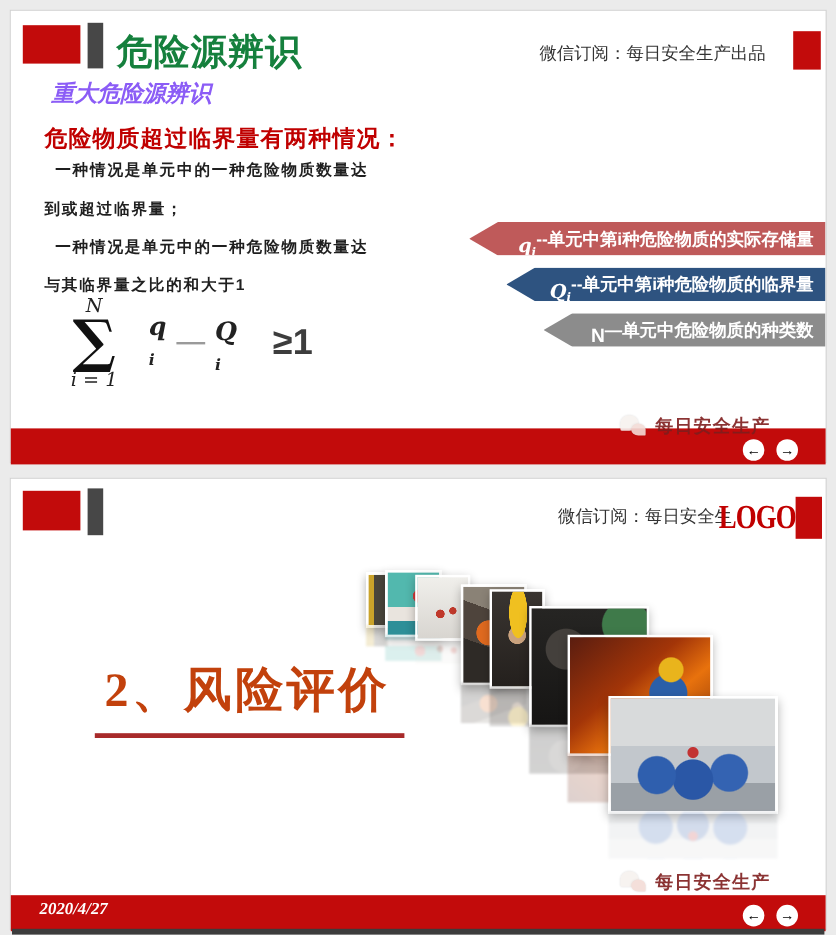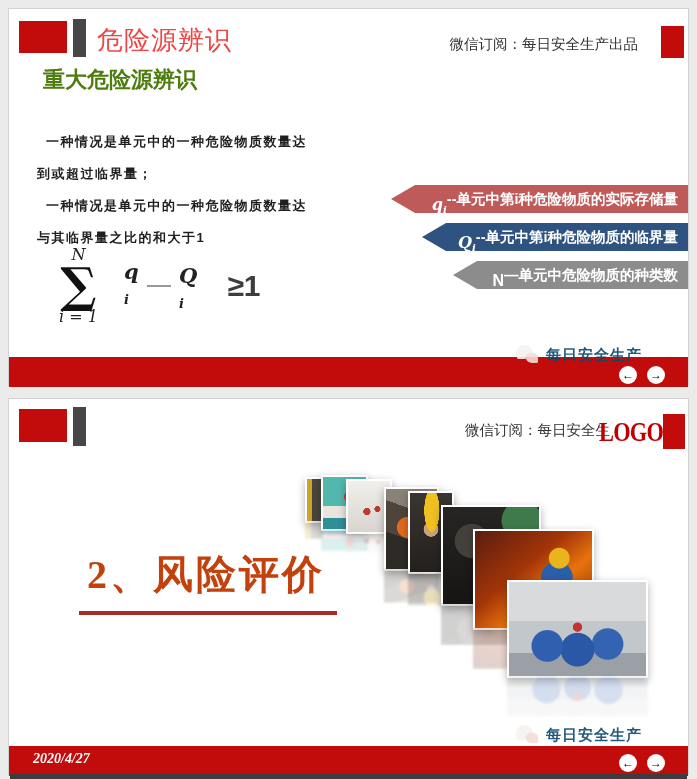--- a/index.html
+++ b/index.html
@@ -12,27 +12,27 @@
     border:1px solid #d2d2d2;
   }
   #slide1 { top:8px; height:378px; }
   #slide2 { top:398px; height:377px;font-family:Liberation Serif, serif; }
 
   
   .hdr-red-block { position:absolute; background:#c20b0b; }
   .hdr-gray-bar { position:absolute; background:#474747; }
   .hdr-red-right { position:absolute; background:#c20b0b; }
 
-  .slide-title { position:absolute; left:88px; top:14px; font-size:26px; font-weight:normal; color:#ef4444; letter-spacing:1px; }
+  .slide-title { position:absolute; left:88px; top:14px; font-size:30px; font-weight:bold; color:#15803d; letter-spacing:1px; }
   .subscription { position:absolute; top:26px; font-size:14.5px; color:#333; }
   #slide1 .subscription { right:50px; }
   #slide2 .subscription { right:78px; top:22px; }
   .logo-text { position:absolute; left:590px; top:17px; font-size:28px; font-weight:900; color:#c00000; transform:scaleX(.8); transform-origin:left; letter-spacing:-1px; }
 
-  .subtitle { position:absolute; left:34px; top:56px; font-size:22px; font-weight:bold; color:#4d7c0f; }
+  .subtitle { position:absolute; left:34px; top:56px; font-size:19px; font-weight:bold; color:#8b5cf6;font-style:italic; }
   .heading  { position:absolute; left:28px; top:94px; font-size:19px; font-weight:bold; color:#c00000; letter-spacing:1px; }
 
   .body-line { position:absolute; left:28px; font-size:13px; font-weight:bold; color:#1f1f1f; letter-spacing:1.5px; white-space:nowrap; }
   .indent { padding-left:9px; }
 
   
   .formula { position:absolute; left:50px; top:238px; display:flex; align-items:center; color:#222; font-family:"DejaVu Serif","Liberation Serif",serif; }
   .sigma-block { display:flex; flex-direction:column; align-items:center; line-height:1; }
   .sigma-upper, .sigma-lower { font-style:italic; font-size:16px; color:#222; }
   .sigma { font-size:48px; font-weight:bold; line-height:.95; color:#111; }
@@ -51,21 +51,21 @@
   .banner-gray { top:252px; left:444px; background:#8c8c8c; }
   .banner-sym { font-family:"DejaVu Serif","Liberation Serif",serif; font-style:italic; font-size:16px;margin-top:12px; }
   .banner-gray .banner-sym { font-family:"Liberation Sans",sans-serif; font-style:normal; }
   .banner-sub { font-size:10px; vertical-align:-3px; }
 
   
   .footer-bar { position:absolute; left:0; right:0; height:30px; background:#c20b0b; }
   #slide1 .footer-bar { top:348px; }
   #slide2 .footer-bar { top:347px; }
 
-  .watermark { position:absolute; display:flex; align-items:center; gap:5px; color:#0c4a6e;
+  .watermark { position:absolute; display:flex; align-items:center; gap:5px; color:#7f1d1d;
     font-size:15px; font-weight:bold; letter-spacing:1px; z-index:5; opacity:.9; }
   #slide1 .watermark { left:508px; top:336px; }
   #slide2 .watermark { left:508px; top:326px; }
   .wm-icon { position:relative; width:24px; height:20px; display:inline-block; }
   .wm-icon::before { content:""; position:absolute; left:0; top:1px; width:15px; height:13px; background:#f7f2ef; border-radius:50% 50% 50% 10%; box-shadow:0 0 2px rgba(0,0,0,.15); }
   .wm-icon::after  { content:""; position:absolute; left:9px; top:8px; width:12px; height:10px; background:#f3dcd6; border-radius:50% 50% 10% 50%; box-shadow:0 0 2px rgba(0,0,0,.12); }
 
   .nav-circle { position:absolute; width:18px; height:18px; border-radius:50%; background:#fff; color:#000;
     display:flex; align-items:center; justify-content:center; font-size:12px; font-weight:bold; z-index:6; cursor:pointer; }
   #slide1 .nav-prev { left:610px; top:357px; }
@@ -95,20 +95,21 @@
 <body>
 
 <div class="slide" id="slide1">
   <div class="hdr-red-block" style="left:10px;top:12px;width:48px;height:32px;"></div>
   <div class="hdr-gray-bar" style="left:64px;top:10px;width:13px;height:38px;"></div>
   <div class="slide-title">危险源辨识</div>
   <div class="subscription">微信订阅：每日安全生产出品</div>
   <div class="hdr-red-right" style="left:652px;top:17px;width:23px;height:32px;"></div>
 
   <div class="subtitle">重大危险源辨识</div>
+  <div class="heading">危险物质超过临界量有两种情况：</div>
 
   <div class="body-line indent" style="top:124px;">一种情况是单元中的一种危险物质数量达</div>
   <div class="body-line" style="top:156px;">到或超过临界量；</div>
   <div class="body-line indent" style="top:188px;">一种情况是单元中的一种危险物质数量达</div>
   <div class="body-line" style="top:220px;">与其临界量之比的和大于1</div>
 
   <div class="formula">
     <div class="sigma-block">
       <span class="sigma-upper">N</span>
       <span class="sigma">∑</span>

